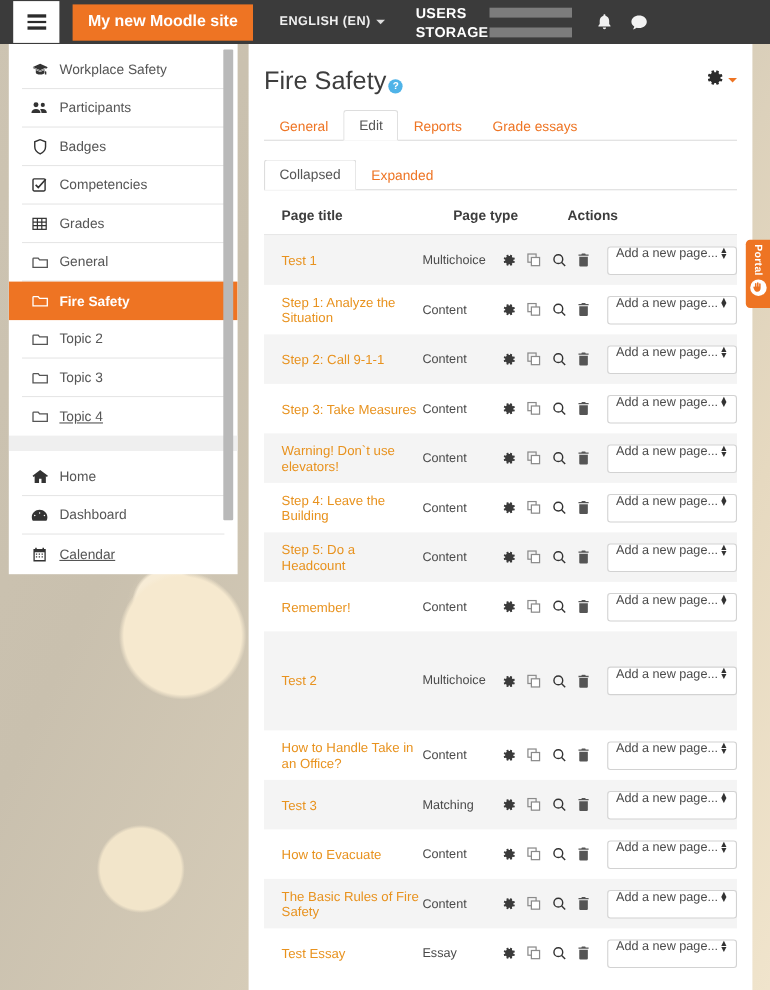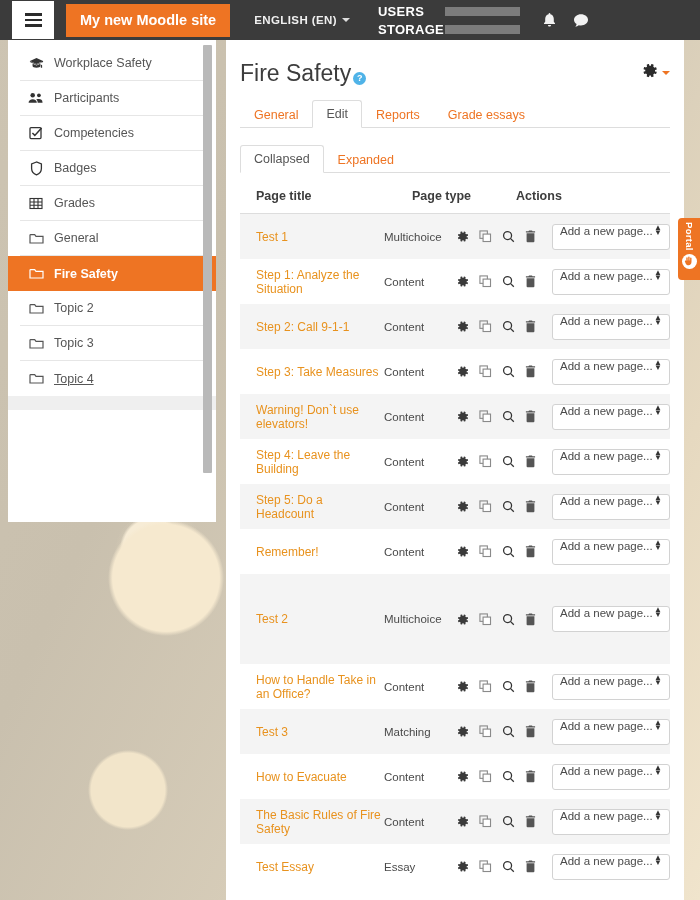--- a/index.html
+++ b/index.html
@@ -401,39 +401,39 @@
               <circle cx="11.6" cy="4.2" r="2"></circle>
               <path d="M.6 12c0-2.4 2-3.8 4.4-3.8s4.4 1.4 4.4 3.8H.6z"></path>
               <path d="M10.3 12c0-1.6-.6-2.7-1.6-3.4.9-.4 1.9-.5 2.9-.5 2.1 0 3.8 1.2 3.8 3.3v.6h-5.1z"></path>
             </svg>
         </span>
         <span>Participants</span>
       </div>
 
       <div class="nav-item">
         <span class="nav-icon">
+          <svg width="13" height="15" viewBox="0 0 13 15" fill="none" stroke="#333" stroke-width="1.3">
+              <path d="M6.5 1L1.6 2.9v4.6c0 3 2 5.2 4.9 6.4 2.9-1.2 4.9-3.4 4.9-6.4V2.9L6.5 1z"></path>
+            </svg>
+        </span>
+        <span>Badges</span>
+      </div>
+
+      <div class="nav-item">
+        <span class="nav-icon">
           <svg width="14" height="14" viewBox="0 0 14 14" fill="none" stroke="#333" stroke-width="1.3">
               <rect x="1" y="1.6" width="11" height="11" rx="1"></rect>
               <path d="M3.4 7l2.4 2.4L12.6 2" stroke-width="1.5"></path>
             </svg>
         </span>
         <span>Competencies</span>
       </div>
 
       <div class="nav-item">
         <span class="nav-icon">
-          <svg width="13" height="15" viewBox="0 0 13 15" fill="none" stroke="#333" stroke-width="1.3">
-              <path d="M6.5 1L1.6 2.9v4.6c0 3 2 5.2 4.9 6.4 2.9-1.2 4.9-3.4 4.9-6.4V2.9L6.5 1z"></path>
-            </svg>
-        </span>
-        <span>Badges</span>
-      </div>
-
-      <div class="nav-item">
-        <span class="nav-icon">
           <svg width="14" height="13" viewBox="0 0 14 13" fill="none" stroke="#333" stroke-width="1.1">
               <rect x="1" y="1.5" width="12" height="10"></rect>
               <path d="M1 5h12M1 8.2h12M5 1.5v10M9 1.5v10"></path>
             </svg>
         </span>
         <span>Grades</span>
       </div>
 
       <div class="nav-item">
         <span class="nav-icon">
@@ -476,20 +476,48 @@
           <svg width="15" height="13" viewBox="0 0 15 13" fill="none" stroke="#555" stroke-width="1.2">
               <path d="M1 3.2V11h13V4.3H7L5.7 2.6H1.7a.7.7 0 0 0-.7.6z"></path>
             </svg>
         </span>
         <span>Topic 4</span>
       </div>
     </div>
 
     <div class="nav-gap"></div>
 
+    <div class="nav-group">
+      <div class="nav-item">
+        <span class="nav-icon">
+          <svg width="15" height="14" viewBox="0 0 15 14" fill="#333">
+              <path d="M7.5 1.2L.6 6.6l.9 1.1 1-.8V13h4V9.3h2.2V13h4V6.9l1 .8.9-1.1L7.5 1.2z"></path>
+            </svg>
+        </span>
+        <span>Home</span>
+      </div>
+
+      <div class="nav-item">
+        <span class="nav-icon">
+          <svg width="16" height="13" viewBox="0 0 16 13" fill="#333">
+              <path d="M8 1.4C4.1 1.4.9 4.4.9 8.2c0 1.2.3 2.3.9 3.3h12.4c.6-1 .9-2.1.9-3.3 0-3.8-3.2-6.8-7.1-6.8zm0 2.2c.4 0 .7.3.7.7s-.3.7-.7.7-.7-.3-.7-.7.3-.7.7-.7zM3.6 6c.4 0 .7.3.7.7s-.3.7-.7.7-.7-.3-.7-.7.3-.7.7-.7zm8.8 0c.4 0 .7.3.7.7s-.3.7-.7.7-.7-.3-.7-.7.3-.7.7-.7zM10.9 5l-2.4 3.7c-.6-.2-1.3.1-1.5.7-.2.6.1 1.3.8 1.5.6.2 1.3-.1 1.5-.8.1-.4 0-.8-.3-1.1L10.9 5z"></path>
+            </svg>
+        </span>
+        <span>Dashboard</span>
+      </div>
+
+      <div class="nav-item">
+        <span class="nav-icon">
+          <svg width="14" height="14" viewBox="0 0 14 14" fill="#333">
+              <path d="M3 1v1.2H1.4v11.2h11.2V2.2H11V1H9.6v1.2H4.4V1H3zm-.4 4h8.8v7.2H2.6V5zm1 1.2v1.2h1.2V6.2H3.6zm2.6 0v1.2h1.2V6.2H6.2zm2.6 0v1.2H10V6.2H8.8zM3.6 8.6v1.2h1.2V8.6H3.6zm2.6 0v1.2h1.2V8.6H6.2zm2.6 0v1.2H10V8.6H8.8z"></path>
+            </svg>
+        </span>
+        <span>Calendar</span>
+      </div>
+    </div>
 
     <div class="sb-scrollbar"></div>
   </div>
 
   <div class="main">
     <div class="main-inner">
 
       <div class="page-title-row">
         <h1 class="page-title">
           <span>Fire Safety</span>

